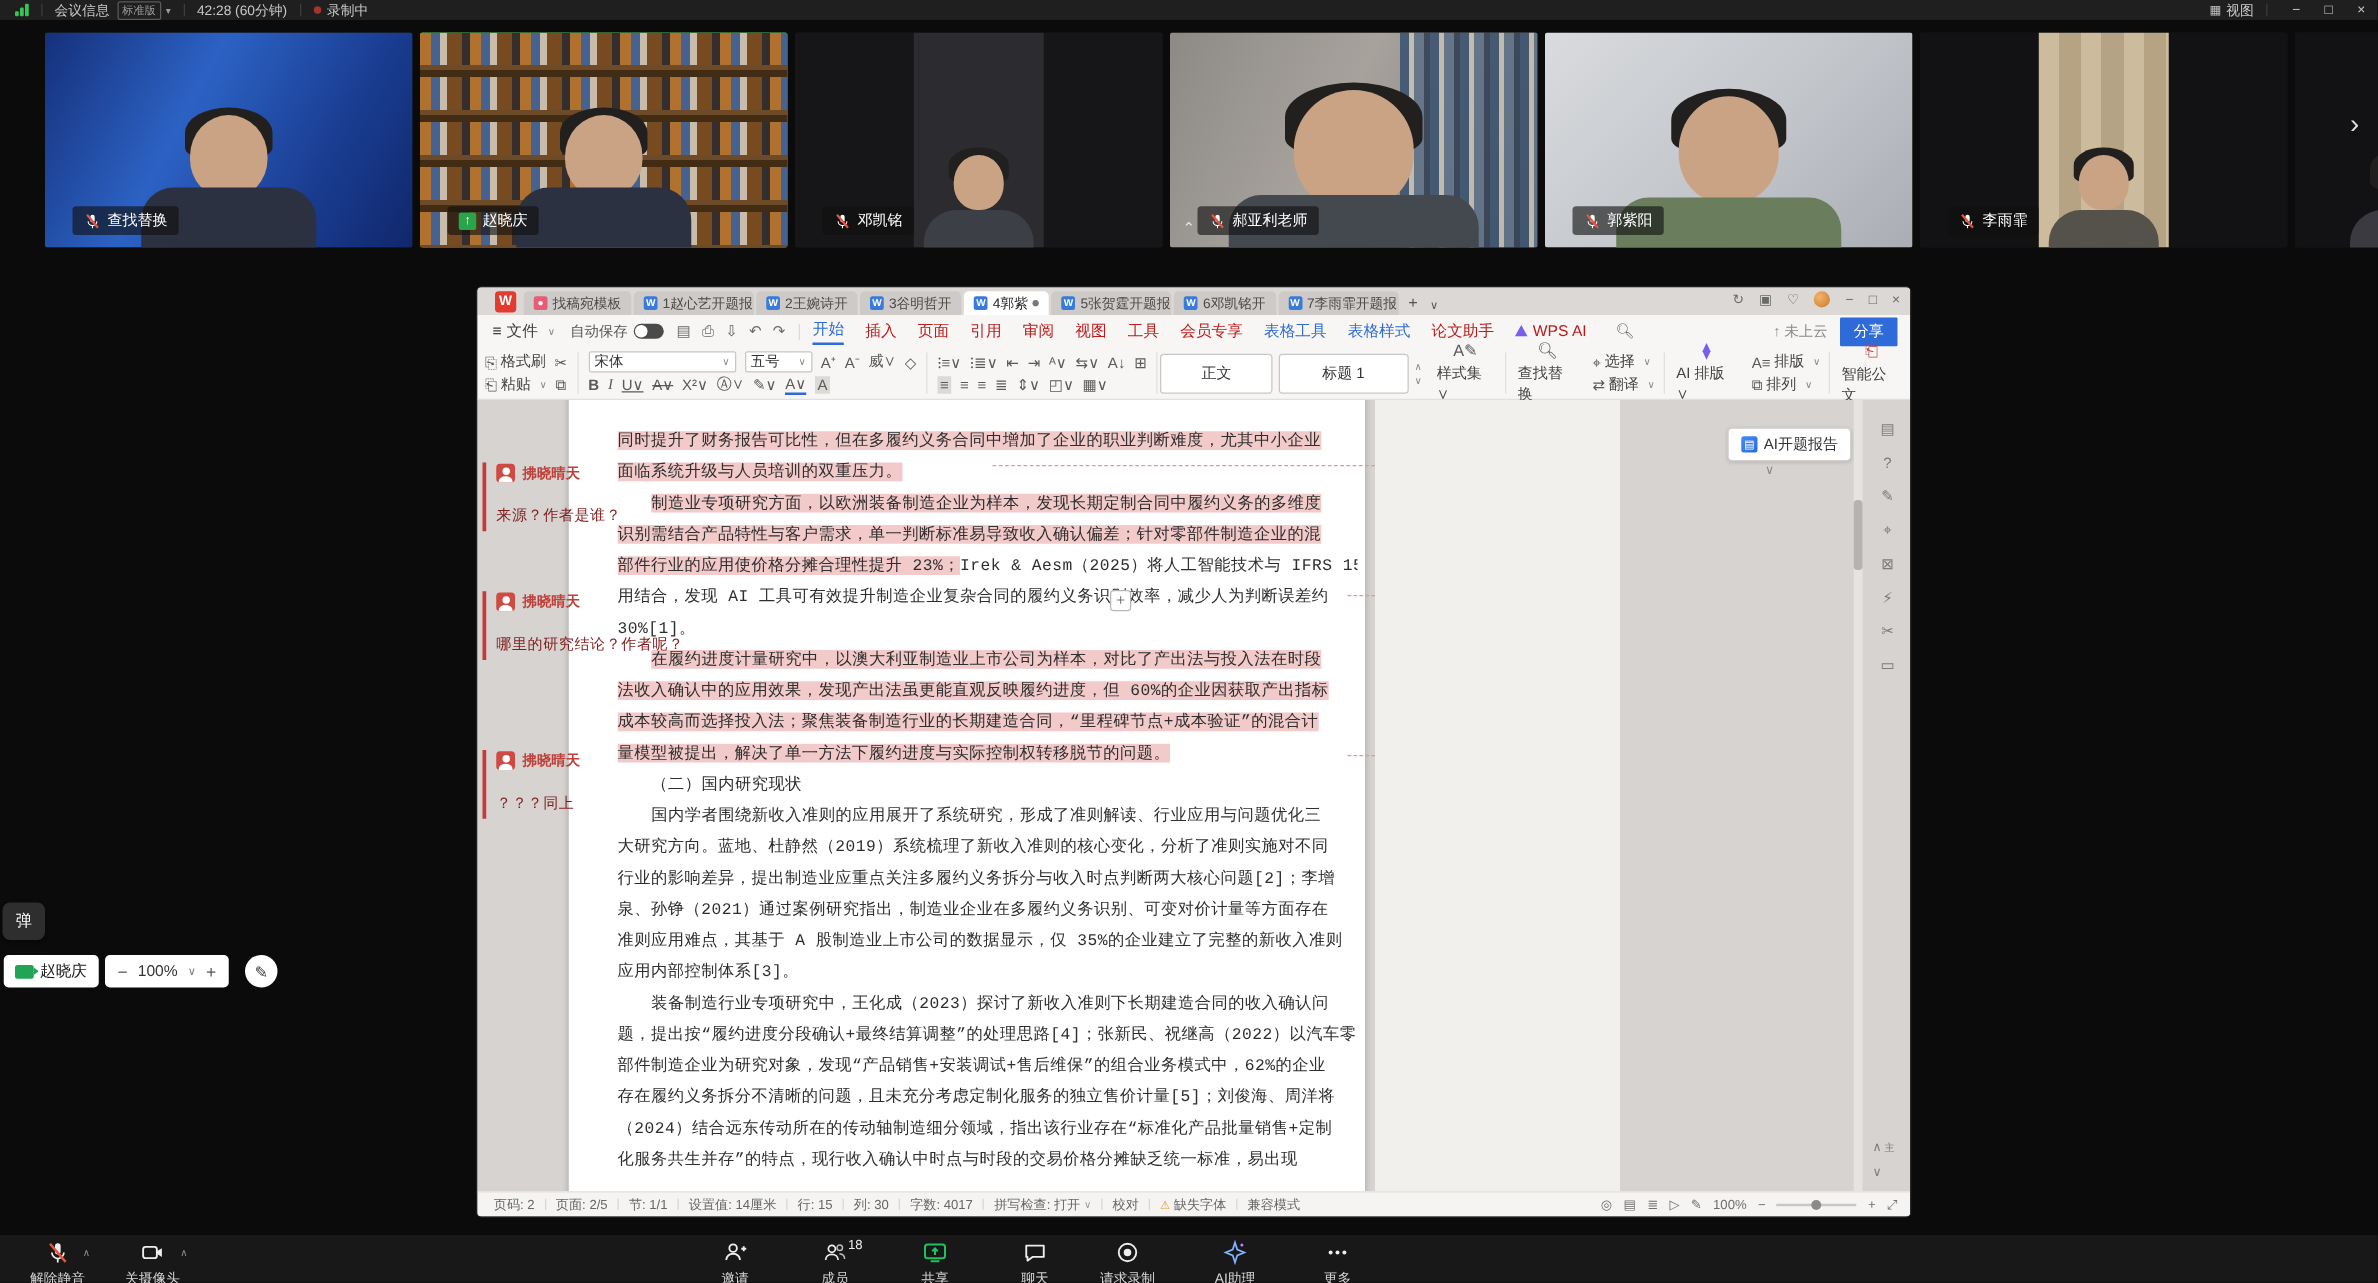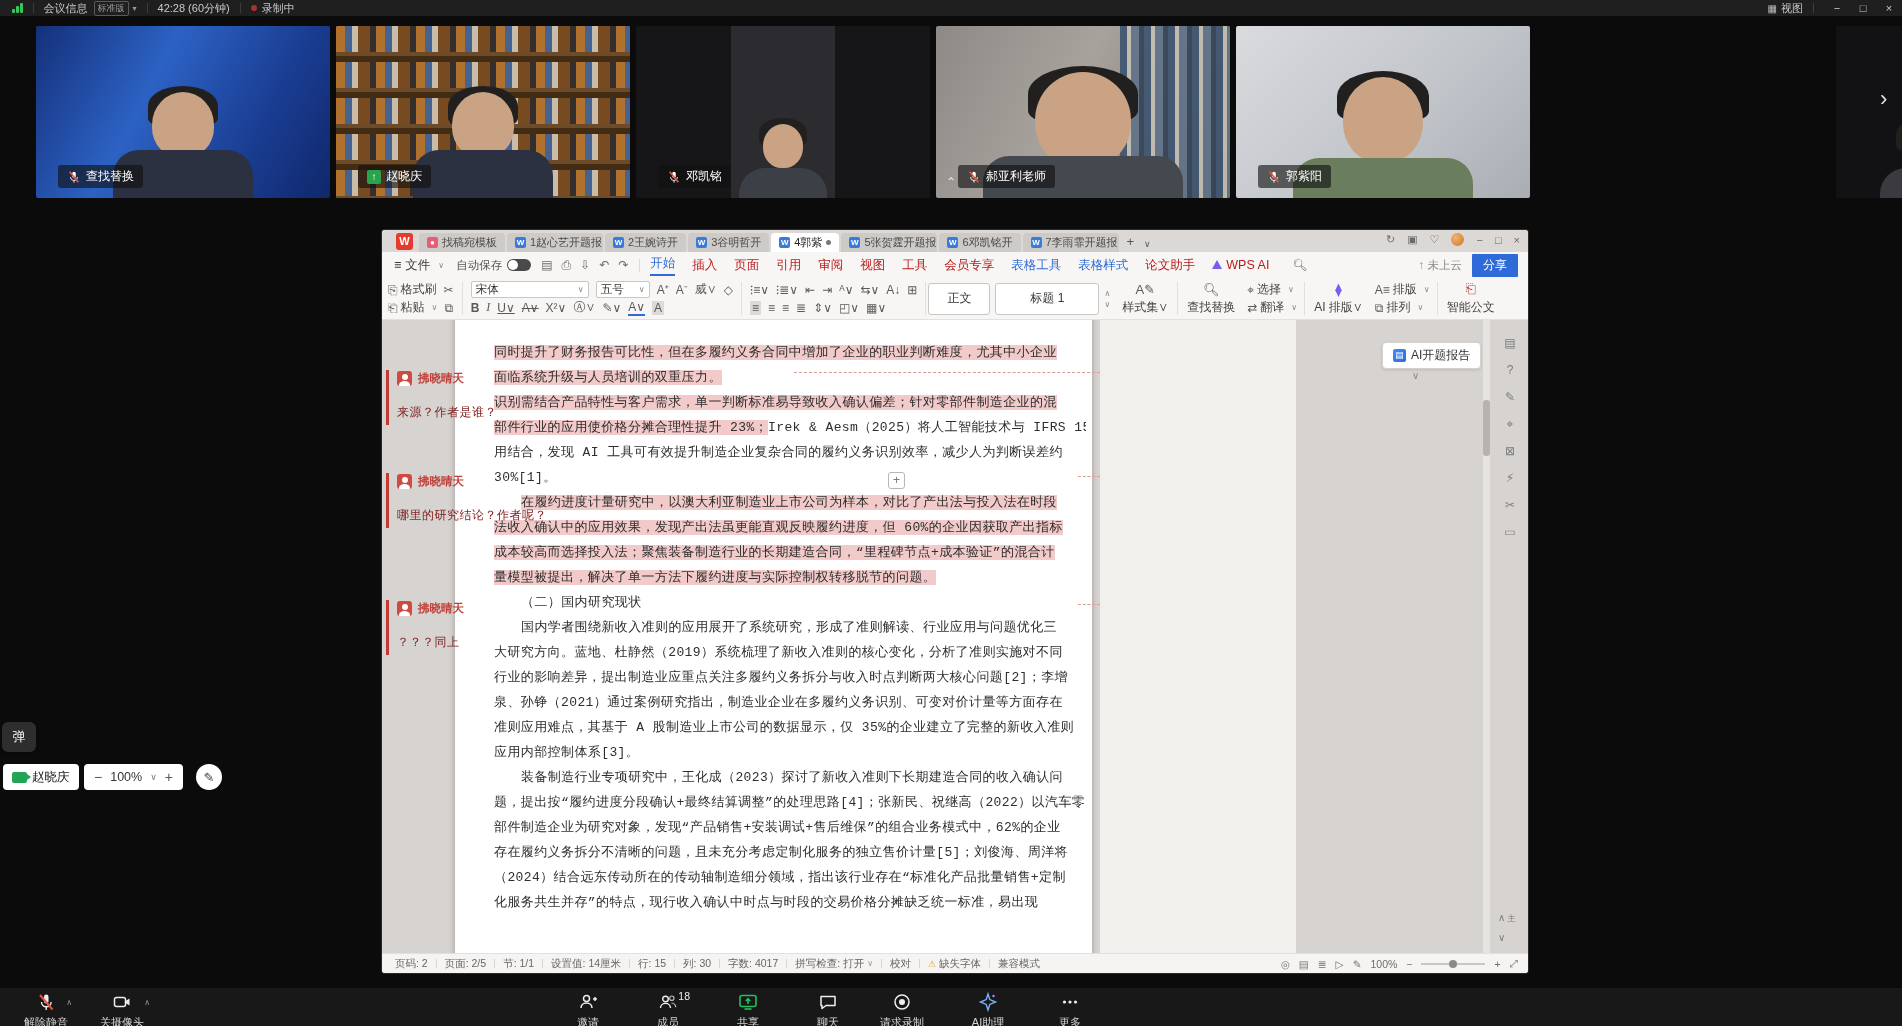--- a/index.html
+++ b/index.html
@@ -86,21 +86,21 @@
   .sharebtn { background:#2e6bd8; color:#fff; font-size:12px; border-radius:1px; padding:3px 11px; }
   
   #wtool { position:absolute; left:0; top:48px; width:1146px; height:42px; background:#f7f6f4; border-bottom:1px solid #e2e0dd;
     display:flex; align-items:stretch; font-size:12px; color:#444; }
   .tgroup { display:flex; flex-direction:column; justify-content:space-between; padding:3px 6px; }
   .trow { display:flex; align-items:center; gap:7px; height:17px; white-space:nowrap; }
   .tg-sep { width:1px; background:#e2e0dd; margin:4px 2px; }
   .gi { color:#5a5a5a; font-size:12px; }
   .combo { border:1px solid #c9c6c3; background:#fff; border-radius:2px; height:17px; display:flex; align-items:center;
     justify-content:space-between; padding:0 4px; font-size:11.5px; color:#333; }
-  .stylebox { border:1px solid #c9c6c3; background:#fff; border-radius:3px; width:62px; height:32px; display:flex;
+  .stylebox { border:1px solid #c9c6c3; background:#fff; border-radius:3px; width:90px; height:32px; display:flex;
     align-items:center; justify-content:center; font-size:12px; color:#333; align-self:center; }
   .bigbtn { display:flex; flex-direction:column; align-items:center; justify-content:center; gap:2px; padding:2px 7px; color:#444; }
   .bigbtn .bic { font-size:13px; color:#5a5a5a; }
   .bic.purple { color:#7a5cf0; }
   .mini2 { display:flex; flex-direction:column; justify-content:space-between; padding:3px 5px; }
   .chip { display:flex; align-items:center; gap:3px; }
   
   #wdoc { position:absolute; left:0; top:90px; width:1146px; height:633px; background:#d6d3d0; overflow:hidden; }
   #page { position:absolute; left:73px; top:-8px; width:637px; height:660px; background:#fff; box-shadow:0 0 6px rgba(0,0,0,.28); }
   #cpanel { position:absolute; left:718px; top:0; width:196px; height:633px; background:#f2f0ed; }
@@ -258,20 +258,38 @@
         <span class="body" style="width:180px;height:44px"></span>
       </div>
     <div class="namepill">
         <svg class="micico" viewBox="0 0 16 16">
           <rect x="6" y="2" width="4" height="7" rx="2" fill="#fff"></rect>
           <path d="M4 8a4 4 0 0 0 8 0" fill="none" stroke="#fff"></path>
           <line x1="8" y1="12" x2="8" y2="14.5" stroke="#fff"></line>
           <line x1="3" y1="2" x2="13" y2="14" stroke="#e7553d" stroke-width="2"></line>
         </svg>
         <span>郭紫阳</span>
+      </div>
+  </div>
+  <div class="thumb" style="left:1536px">
+    <div class="vid bg-dark2"></div>
+    <div class="pillar bg-curtain"></div>
+    <div class="person small">
+        <span class="hair"></span>
+        <span class="head"></span>
+        <span class="body" style="background:#55514b"></span>
+      </div>
+    <div class="namepill">
+        <svg class="micico" viewBox="0 0 16 16">
+          <rect x="6" y="2" width="4" height="7" rx="2" fill="#fff"></rect>
+          <path d="M4 8a4 4 0 0 0 8 0" fill="none" stroke="#fff"></path>
+          <line x1="8" y1="12" x2="8" y2="14.5" stroke="#fff"></line>
+          <line x1="3" y1="2" x2="13" y2="14" stroke="#e7553d" stroke-width="2"></line>
+        </svg>
+        <span>李雨霏</span>
       </div>
   </div>
   <div class="thumb" style="left:1836px">
     <div class="vid bg-dark2"></div>
     <div class="person small" style="left:30%">
         <span class="hair" style="width:56px;height:34px"></span>
         <span class="body" style="background:#3a3a40"></span>
       </div>
   </div>
   <div class="strip-next">›</div>
@@ -489,20 +507,21 @@
       </div>
   </div>
 
   <div id="wdoc">
     <div id="page"></div>
     <div id="cpanel"></div>
 
     <div id="textcol">
         <div class="docline"><span class="hl">同时提升了财务报告可比性，但在多履约义务合同中增加了企业的职业判断难度，尤其中小企业</span></div>
         <div class="docline"><span class="hl">面临系统升级与人员培训的双重压力。</span></div>
+        <div class="docline ind"><span class="hl">制造业专项研究方面，以欧洲装备制造企业为样本，发现长期定制合同中履约义务的多维度</span></div>
         <div class="docline"><span class="hl">识别需结合产品特性与客户需求，单一判断标准易导致收入确认偏差；针对零部件制造企业的混</span></div>
         <div class="docline"><span class="hl">部件行业的应用使价格分摊合理性提升 23%；</span><span>Irek &amp; Aesm（2025）将人工智能技术与 IFRS 15 应</span></div>
         <div class="docline"><span>用结合，发现 AI 工具可有效提升制造企业复杂合同的履约义务识别效率，减少人为判断误差约</span></div>
         <div class="docline"><span>30%[1]。</span></div>
         <div class="docline ind"><span class="hl">在履约进度计量研究中，以澳大利亚制造业上市公司为样本，对比了产出法与投入法在时段</span></div>
         <div class="docline"><span class="hl">法收入确认中的应用效果，发现产出法虽更能直观反映履约进度，但 60%的企业因获取产出指标</span></div>
         <div class="docline"><span class="hl">成本较高而选择投入法；聚焦装备制造行业的长期建造合同，“里程碑节点+成本验证”的混合计</span></div>
         <div class="docline"><span class="hl">量模型被提出，解决了单一方法下履约进度与实际控制权转移脱节的问题。</span></div>
         <div class="docline ind"><span>（二）国内研究现状</span></div>
         <div class="docline ind"><span>国内学者围绕新收入准则的应用展开了系统研究，形成了准则解读、行业应用与问题优化三</span></div>

